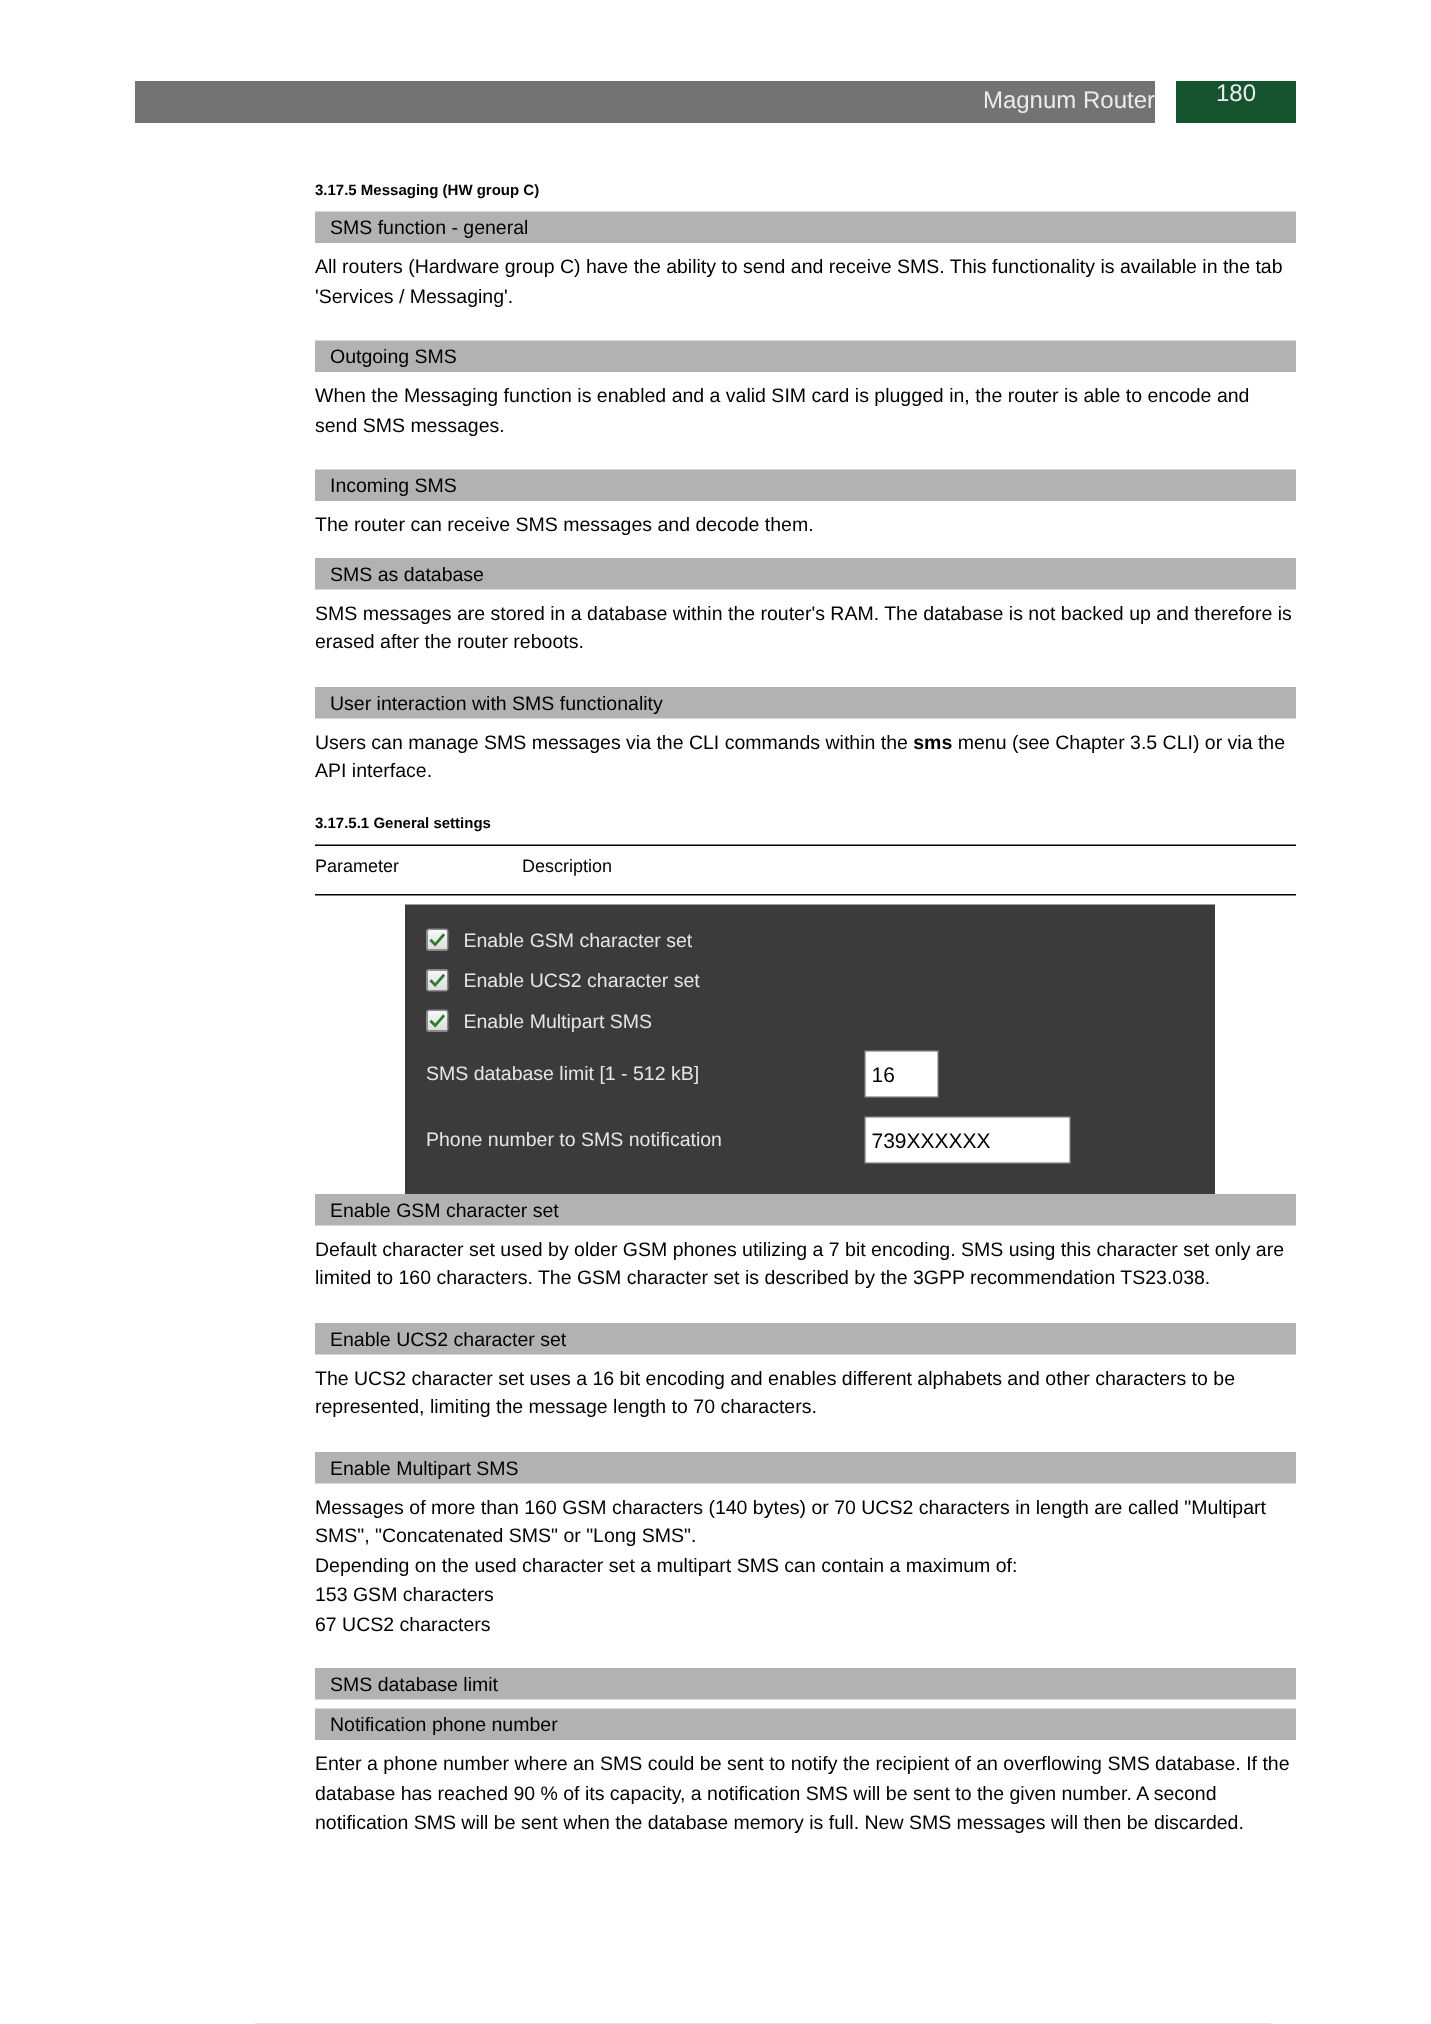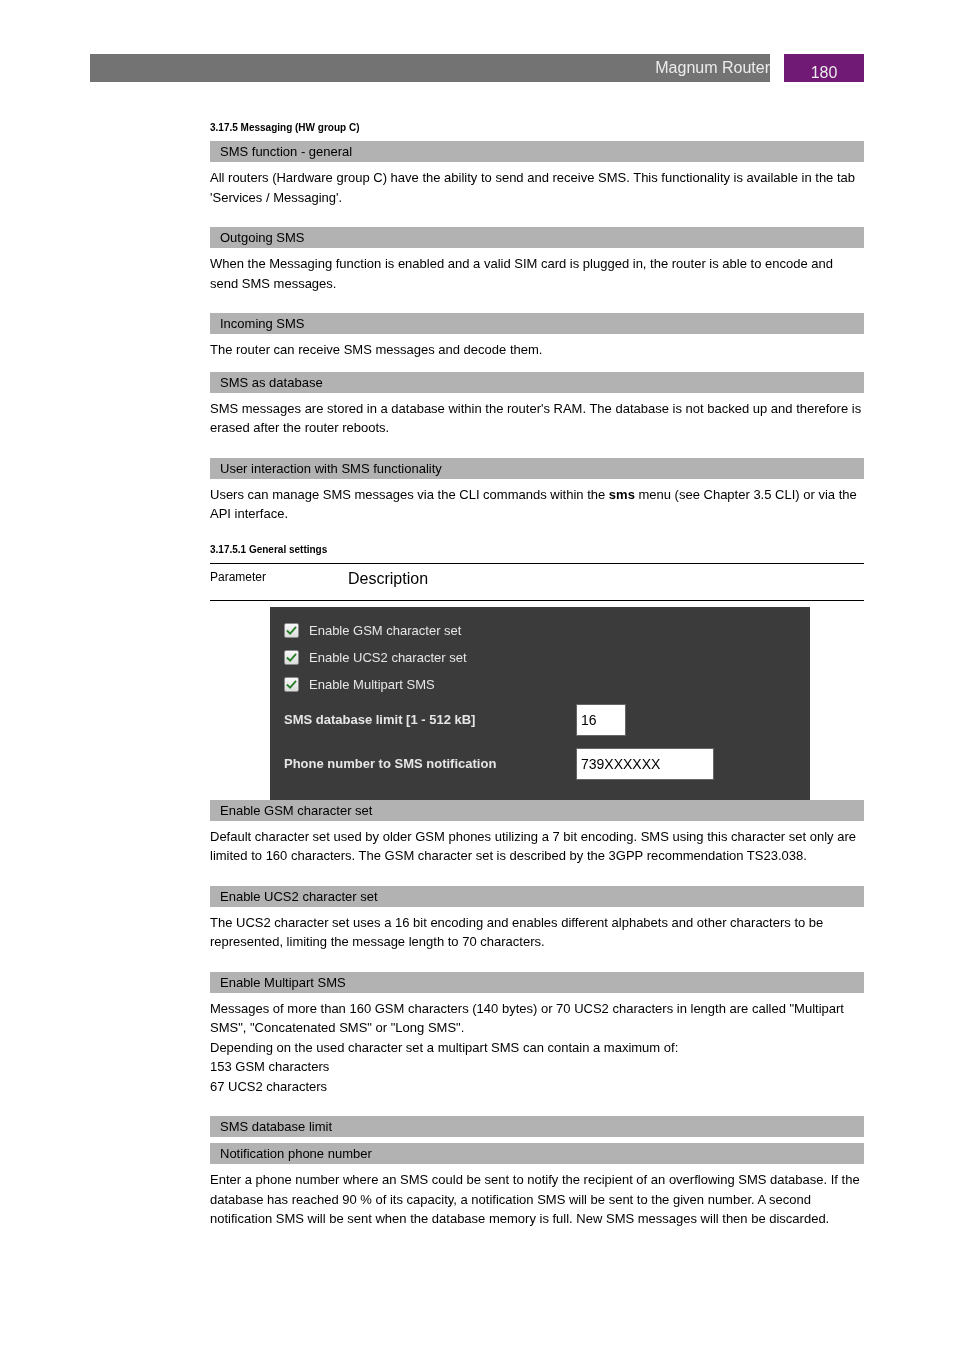--- a/index.html
+++ b/index.html
@@ -31,25 +31,25 @@
     height: 28px;
     display: flex;
     align-items: center;
     padding-left: 14px;
     color: #ececec;
     font-weight: 500;
     font-size: 16px;
     justify-content: flex-end;
   }
   .page-number-box {
-    background: #701a75;
+    background: #14532d;
     flex: 0 0 80px;
     height: 28px;
     display: flex;
-    align-items: flex-end;
+    align-items: flex-start;
     justify-content: center;
     color: #ececec;
     font-weight: 500;
     font-size: 16px;
   }
   .body {
     padding-left: 120px;
     padding-right: 0;
   }
   .heading {
@@ -89,21 +89,21 @@
   }
   .table td {
     vertical-align: top;
     padding-bottom: 6px;
   }
   .table td:first-child {
     width: 138px;
     font-size: 12px;
   }
   .table td:last-child {
-    font-size: 16px;
+    font-size: 12px;
   }
   
   .screenshot {
     background: #3b3b3b;
     color: #e6e6e6;
     font-family: Verdana, Geneva, sans-serif;
     font-size: 13px;
     padding: 10px 14px 14px 14px;
     width: 540px;
     margin-left: 60px;
@@ -126,21 +126,20 @@
     justify-content: center;
     flex-shrink: 0;
   }
   .sc-checkbox svg {
     width: 11px;
     height: 11px;
   }
   .sc-label-col {
     width: 292px;
     flex-shrink: 0;
-    font-weight: bold;
   }
   .sc-input {
     background: #fff;
     border: 1px solid #666;
     color: #000;
     font-family: Arial, sans-serif;
     font-size: 14px;
     height: 22px;
     padding: 15px 4px;
   }

